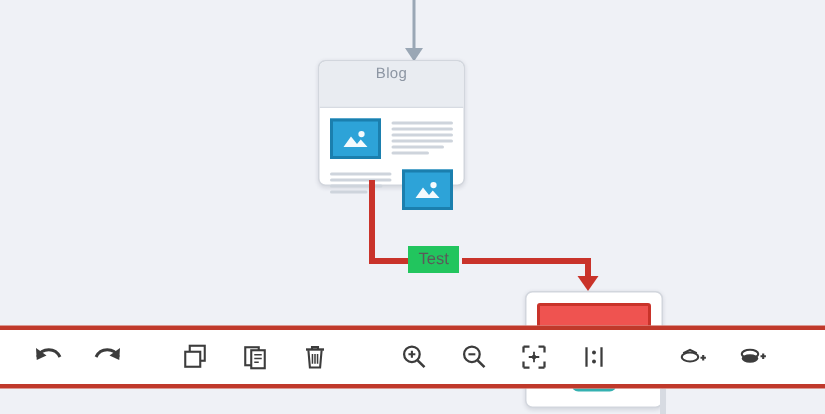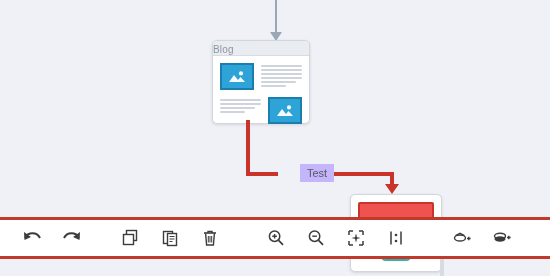--- a/index.html
+++ b/index.html
@@ -24,37 +24,36 @@
   .r-h1{left:246px;top:172px;width:32px;height:4px;}
   .r-h2{left:308px;top:172px;width:86px;height:4px;}
   .r-v2{left:390px;top:172px;width:4px;height:14px;}
   .red-arrow{
     left:385px;top:184px;width:0;height:0;
     border-left:7px solid transparent;border-right:7px solid transparent;
     border-top:10px solid #c9332a;
   }
   .edge-label{
     position:absolute;left:272px;top:164px;
-    background:#c4b5fd;padding:2px 7px;
+    background:#22c55e;padding:2px 7px;
     font-size:11px;color:#5a5a5a;line-height:14px;
     white-space:nowrap;
-    margin-left:28px;
   }
 
   
   .node{
     position:absolute;background:#ffffff;
     border:1px solid #d2d6dd;border-radius:5px;
     box-shadow:0 1px 3px rgba(40,50,70,.14);
   }
   .node-head{
     background:#e9ecf1;border-bottom:1px solid #d7dbe2;
     border-radius:4px 4px 0 0;
-    font-size:10px;color:#8d96a3;
-    padding:3px 0 0;letter-spacing:.2px;
+    font-size:10px;color:#8d96a3;text-align:center;
+    padding:3px 0 16px;letter-spacing:.2px;
   }
   .node-body{padding:7px;}
 
   #node-blog{left:212px;top:40px;width:96px;height:82px;}
   #node-blogvideo{left:350px;top:194px;width:90px;height:76px;}
 
   .row{display:flex;gap:7px;align-items:flex-start;}
   .row + .row{margin-top:7px;}
   .thumb{
     width:34px;height:27px;background:#2da3d8;

